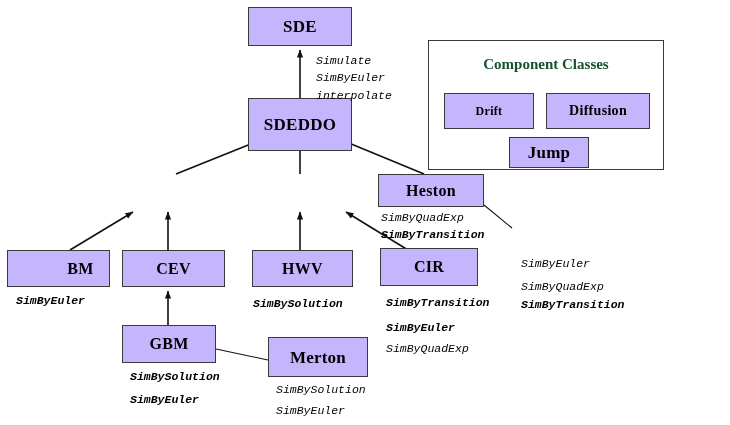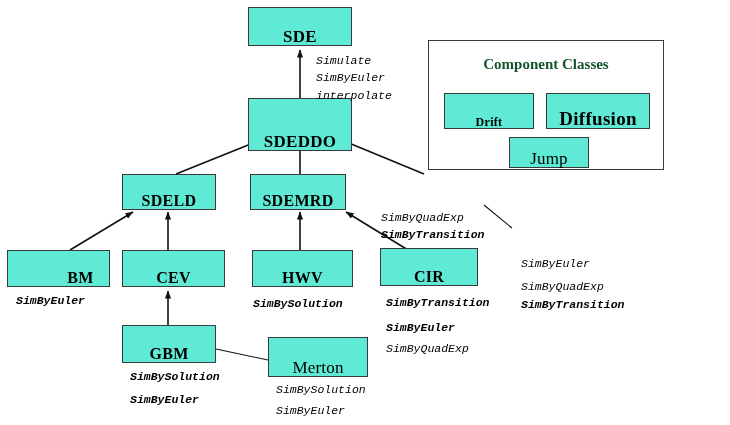--- a/index.html
+++ b/index.html
@@ -22,38 +22,38 @@
     position: absolute;
     left: 0;
     top: 0;
     width: 730px;
     height: 425px;
     pointer-events: none;
   }
   .node {
     position: absolute;
     border: 1.5px solid #3a3a3a;
-    background: #5eead4;
+    background: #c4b5fd;
     box-sizing: border-box;
     display: flex;
-    align-items: flex-end;
+    align-items: center;
     justify-content: center;
     text-align: center;
     z-index: 2;
   }
   .node-label {
     font-family: "Liberation Serif", serif;
     font-weight: bold;
     color: #000000;
     letter-spacing: 0.3px;
     line-height: 1;
   }
   
   .node.plain .node-label {
-    font-weight: normal;
+    font-weight: bold;
     letter-spacing: 0.2px;
   }
   .group-box {
     position: absolute;
     border: 1.5px solid #3a3a3a;
     background: #ffffff;
     box-sizing: border-box;
     z-index: 2;
   }
   .group-title {
@@ -115,28 +115,25 @@
   </svg>
 
   <div class="node" style="left:248px; top:7px; width:104px; height:39px;">
     <span class="node-label" style="font-size:17px;">SDE</span>
   </div>
 
   <div class="node" style="left:248px; top:98px; width:104px; height:53px;">
     <span class="node-label" style="font-size:17px;">SDEDDO</span>
   </div>
 
-  <div class="node" style="left:122px; top:174px; width:94px; height:36px;">
-    <span class="node-label" style="font-size:16px;">SDELD</span>
-  </div>
-
-  <div class="node" style="left:250px; top:174px; width:96px; height:36px;">
-    <span class="node-label" style="font-size:16px;">SDEMRD</span>
-  </div>
-
+
+
+  <div class="node" style="left:378px; top:174px; width:106px; height:33px;">
+    <span class="node-label" style="font-size:16px;">Heston</span>
+  </div>
 
 
   <div class="node" style="left:7px; top:250px; width:103px; height:37px;padding-left:44px;">
     <span class="node-label" style="font-size:16px;">BM</span>
   </div>
 
   <div class="node" style="left:122px; top:250px; width:103px; height:37px;">
     <span class="node-label" style="font-size:16px;">CEV</span>
   </div>
 
@@ -157,21 +154,21 @@
   </div>
 
   <div class="group-box" style="left:428px; top:40px; width:236px; height:130px;">
     <div class="group-title" style="top:15px; font-size:15px;">Component Classes</div>
 
     <div class="node" style="left:15px; top:52px; width:90px; height:36px;">
       <span class="node-label" style="font-size:12px;">Drift</span>
     </div>
 
     <div class="node" style="left:117px; top:52px; width:104px; height:36px;">
-      <span class="node-label" style="font-size:19px;">Diffusion</span>
+      <span class="node-label" style="font-size:14px;">Diffusion</span>
     </div>
 
     <div class="node plain" style="left:80px; top:96px; width:80px; height:31px;">
       <span class="node-label" style="font-size:17px;">Jump</span>
     </div>
   </div>
 
   <div class="annot-block" style="left:316px; top:52px; font-size:11.5px;">
     <div>Simulate</div>
     <div>SimByEuler</div>

